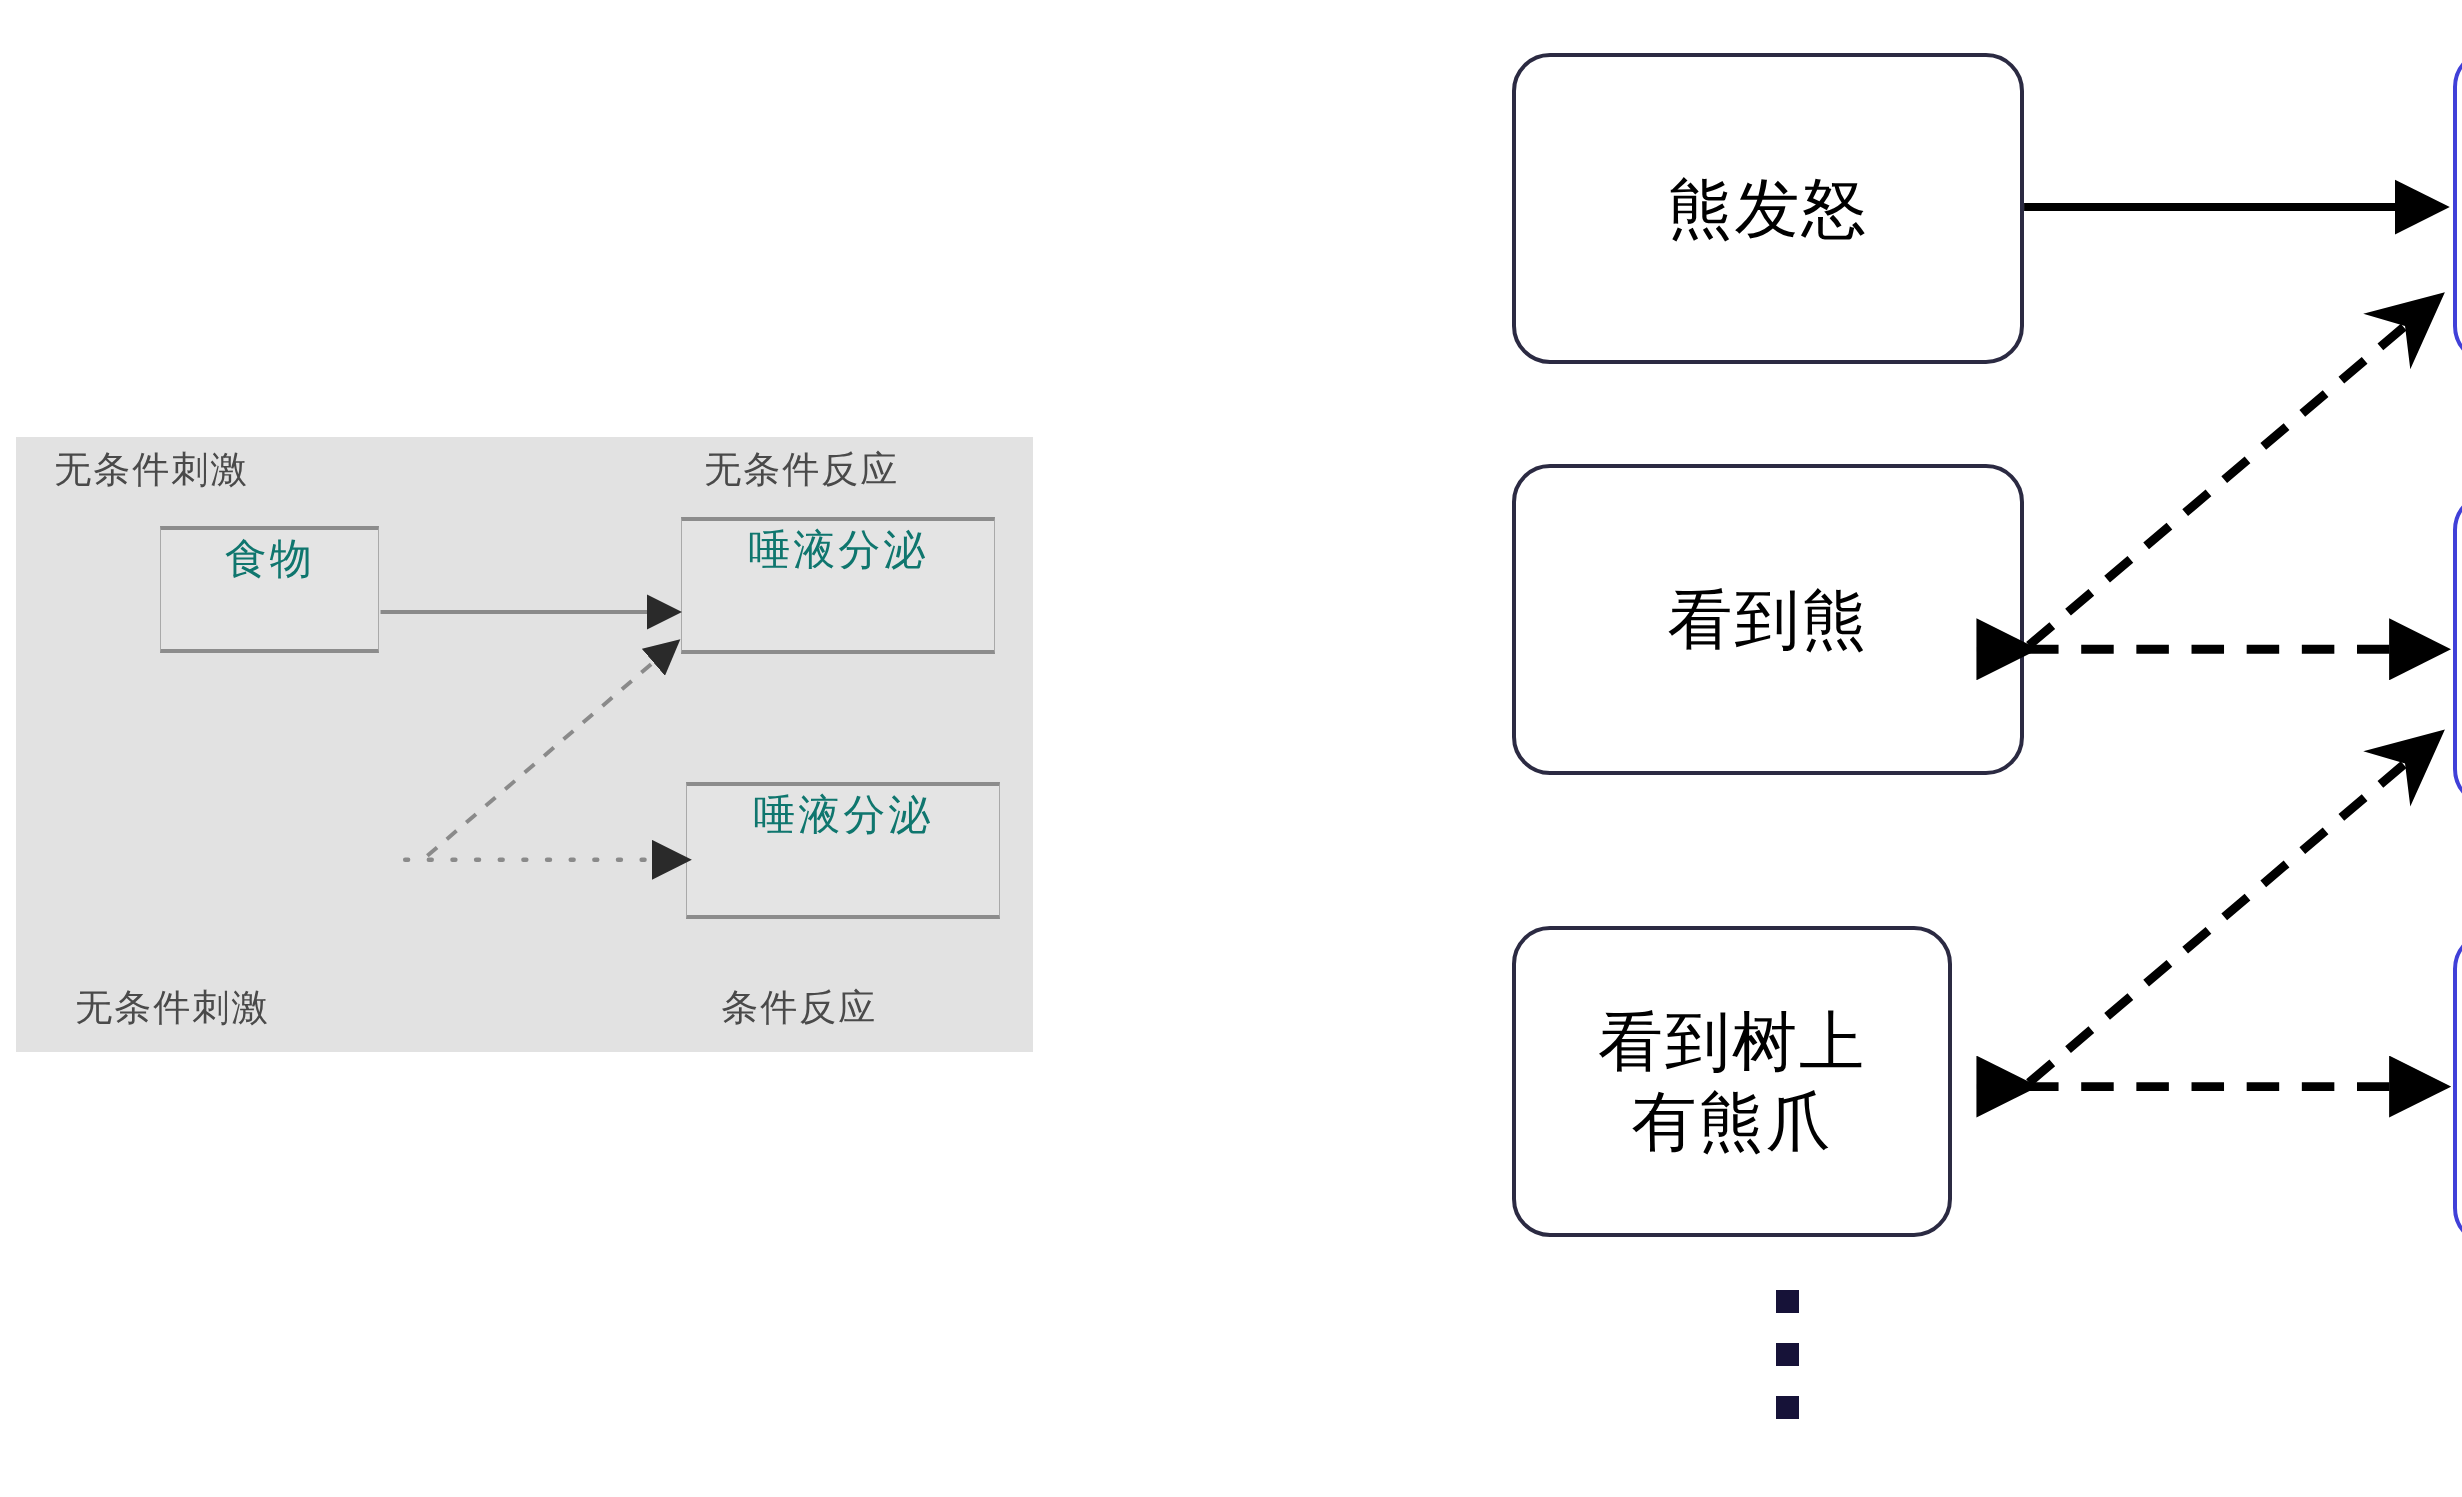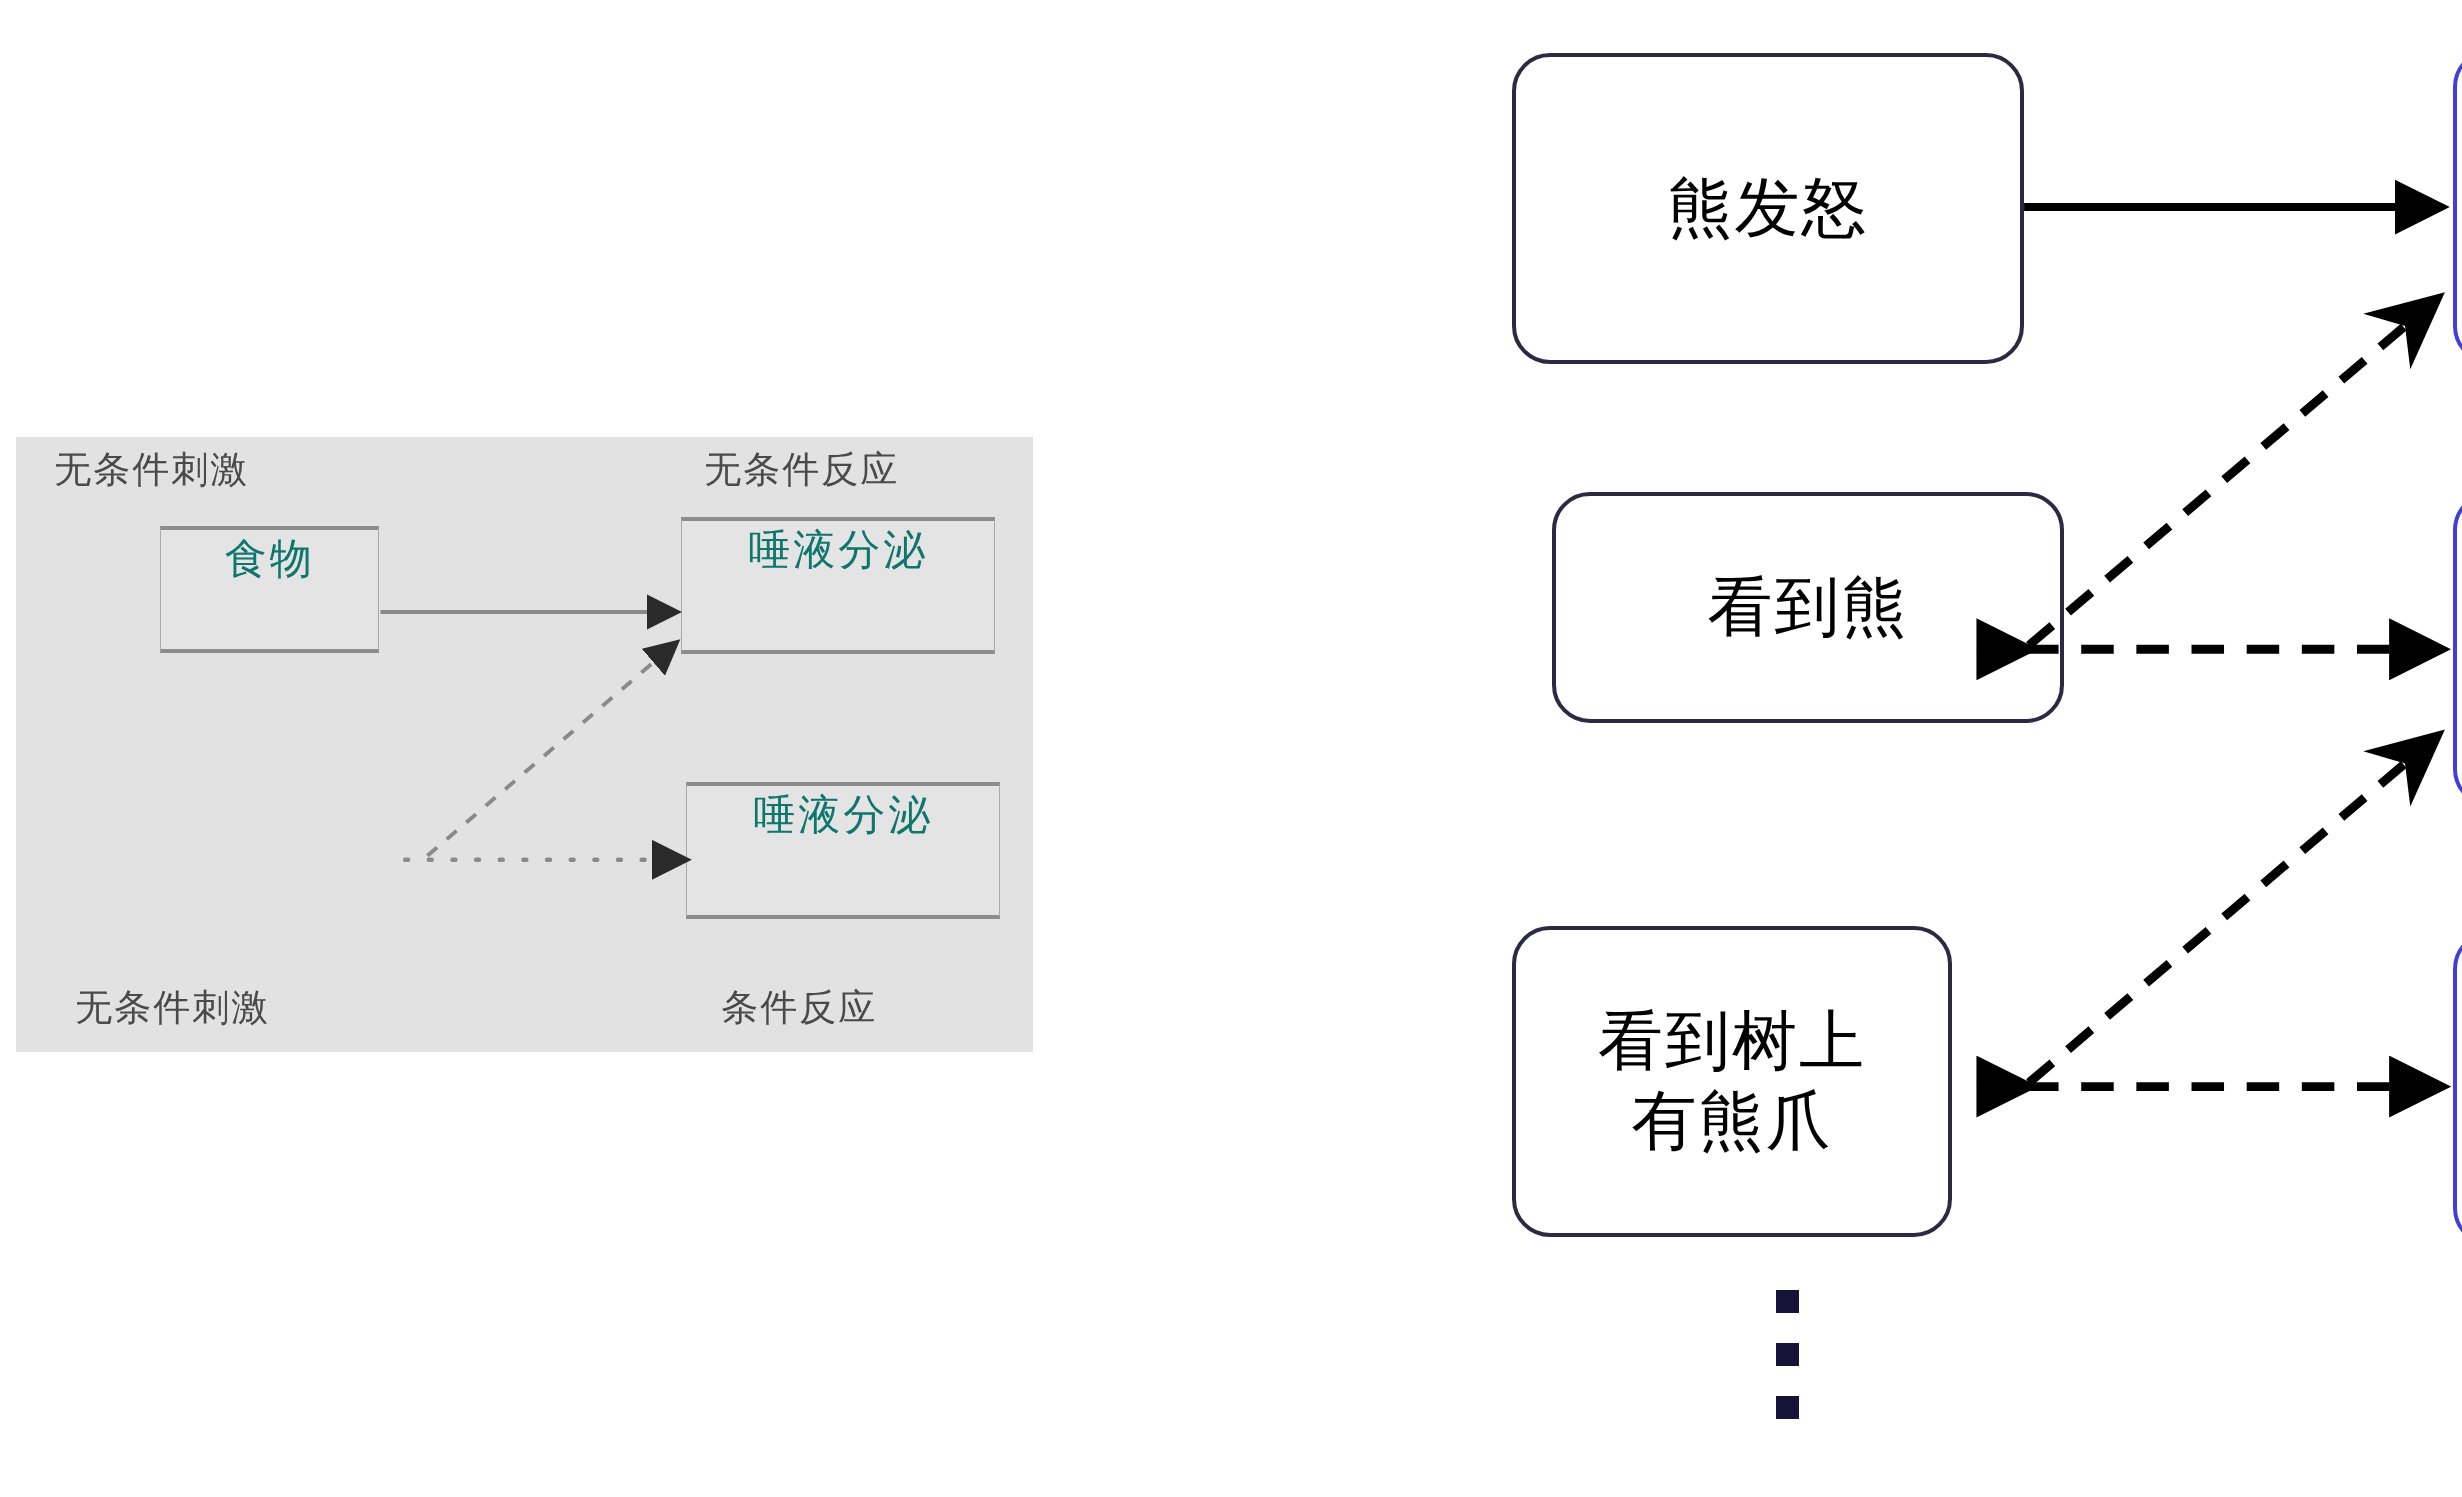--- a/index.html
+++ b/index.html
@@ -79,21 +79,21 @@
   .rl-box.dark  { border: 4.4px solid #2b2a42; }
   .rl-box.blue  { border: 4.4px solid #4040d8; }
 
   .rl-label {
     text-align: center;
     color: #000000;
     font-size: 65px;
     line-height: 1.22;
     letter-spacing: 2px;
     white-space: pre-line;
-    font-family: Liberation Serif, serif;
+    font-family: Liberation Sans, sans-serif;
   }
 
   #rl-svg {
     position: absolute;
     left: 0;
     top: 0;
     width: 3306px;
     height: 1498px;
     overflow: visible;
     pointer-events: none;
@@ -153,21 +153,21 @@
       <line x1="835" y1="850" x2="1300" y2="452" stroke="#8a8a8a" stroke-width="8" stroke-dasharray="26 26" marker-end="url(#pvHead)"></line>
 
       <line x1="790" y1="858" x2="1300" y2="858" stroke="#8a8a8a" stroke-width="9" stroke-dasharray="6 42" stroke-linecap="round" marker-end="url(#pvHead)"></line>
     </svg>
   </div>
 
   <div class="rl-box dark" style="left:1512px; top:53px; width:512px; height:311px;">
     <span class="rl-label">熊发怒</span>
   </div>
 
-  <div class="rl-box dark" style="left:1512px; top:492px; width:512px; height:231px;margin-left:40px;">
+  <div class="rl-box dark" style="left:1512px; top:464px; width:512px; height:311px;">
     <span class="rl-label">看到熊</span>
   </div>
 
   <div class="rl-box dark" style="left:1512px; top:926px; width:440px; height:311px;">
     <span class="rl-label">看到树上
 有熊爪</span>
   </div>
 
   <div class="rl-box blue" style="left:2453px; top:49px; width:507px; height:315px;">
     

